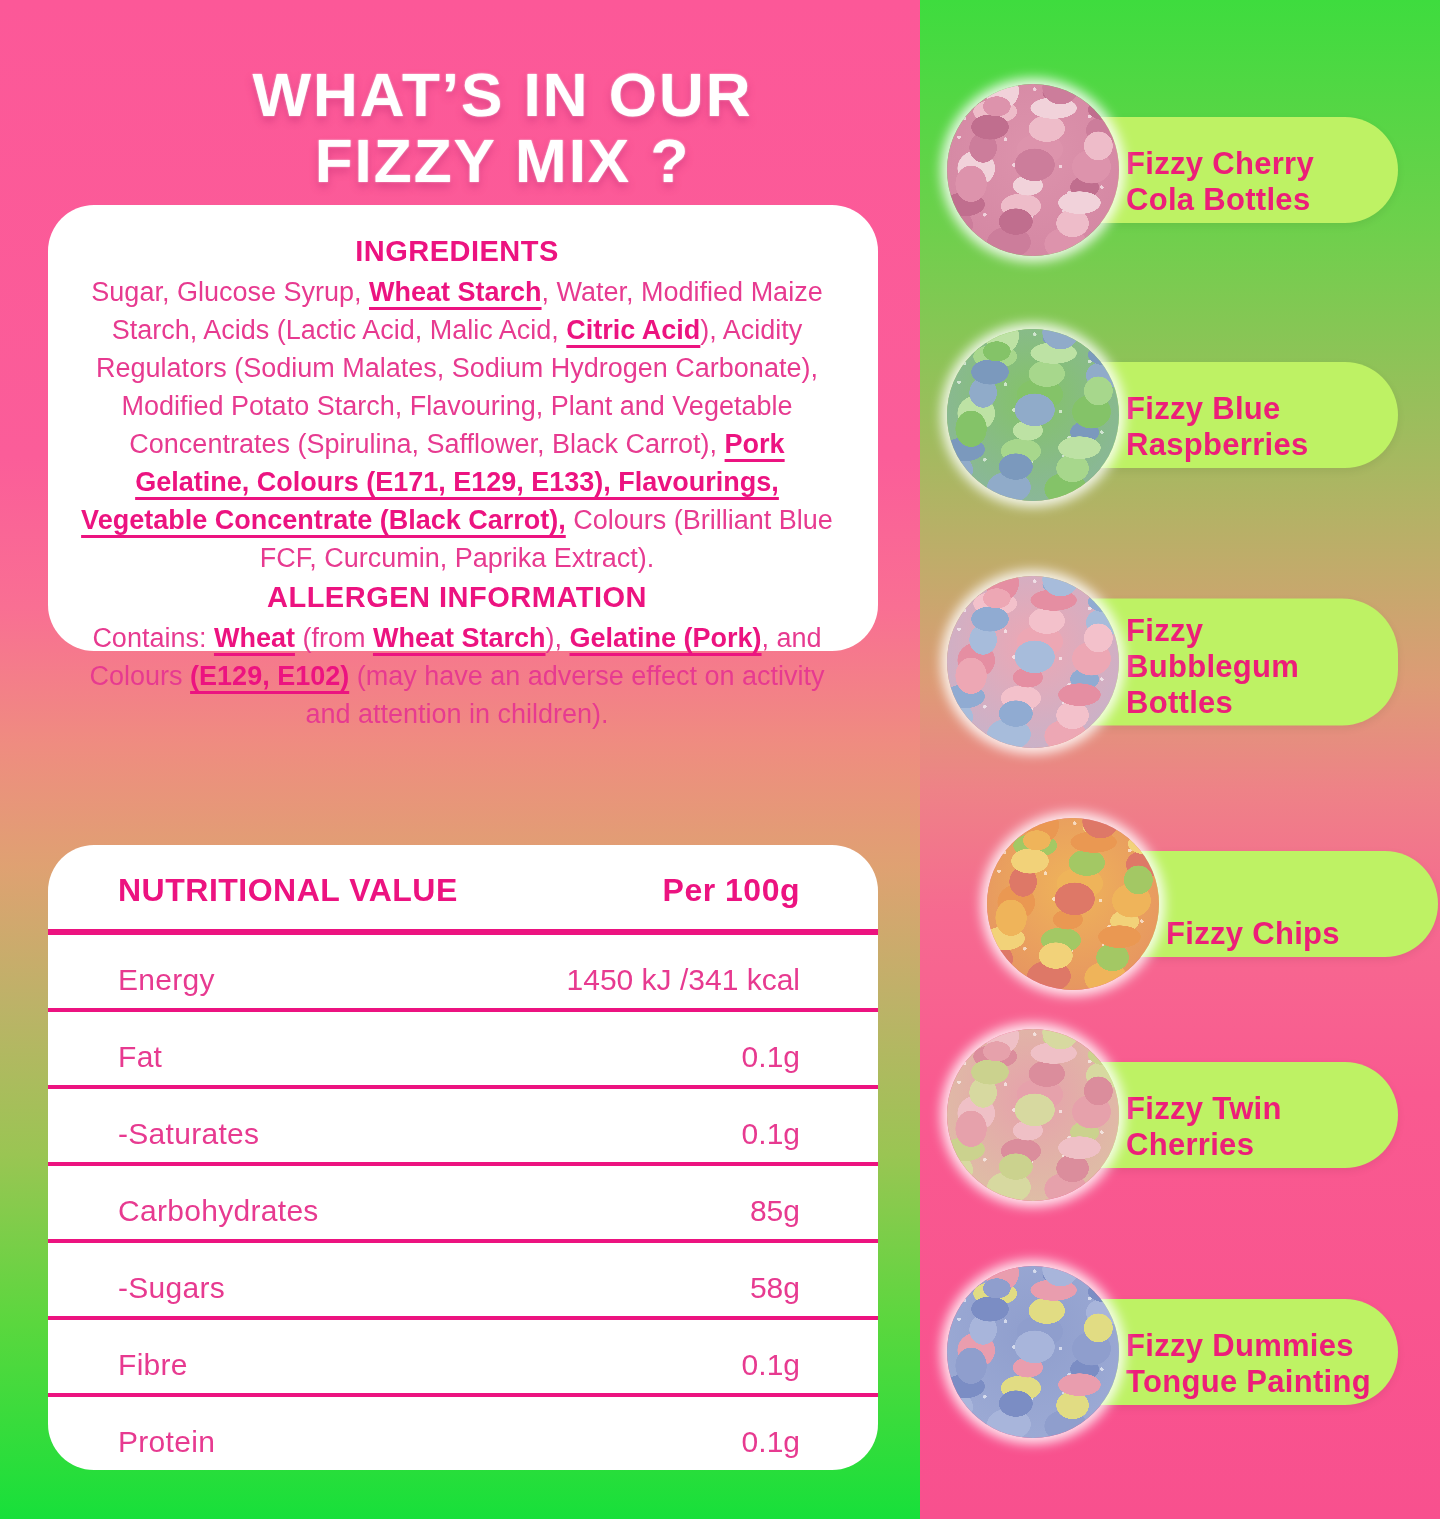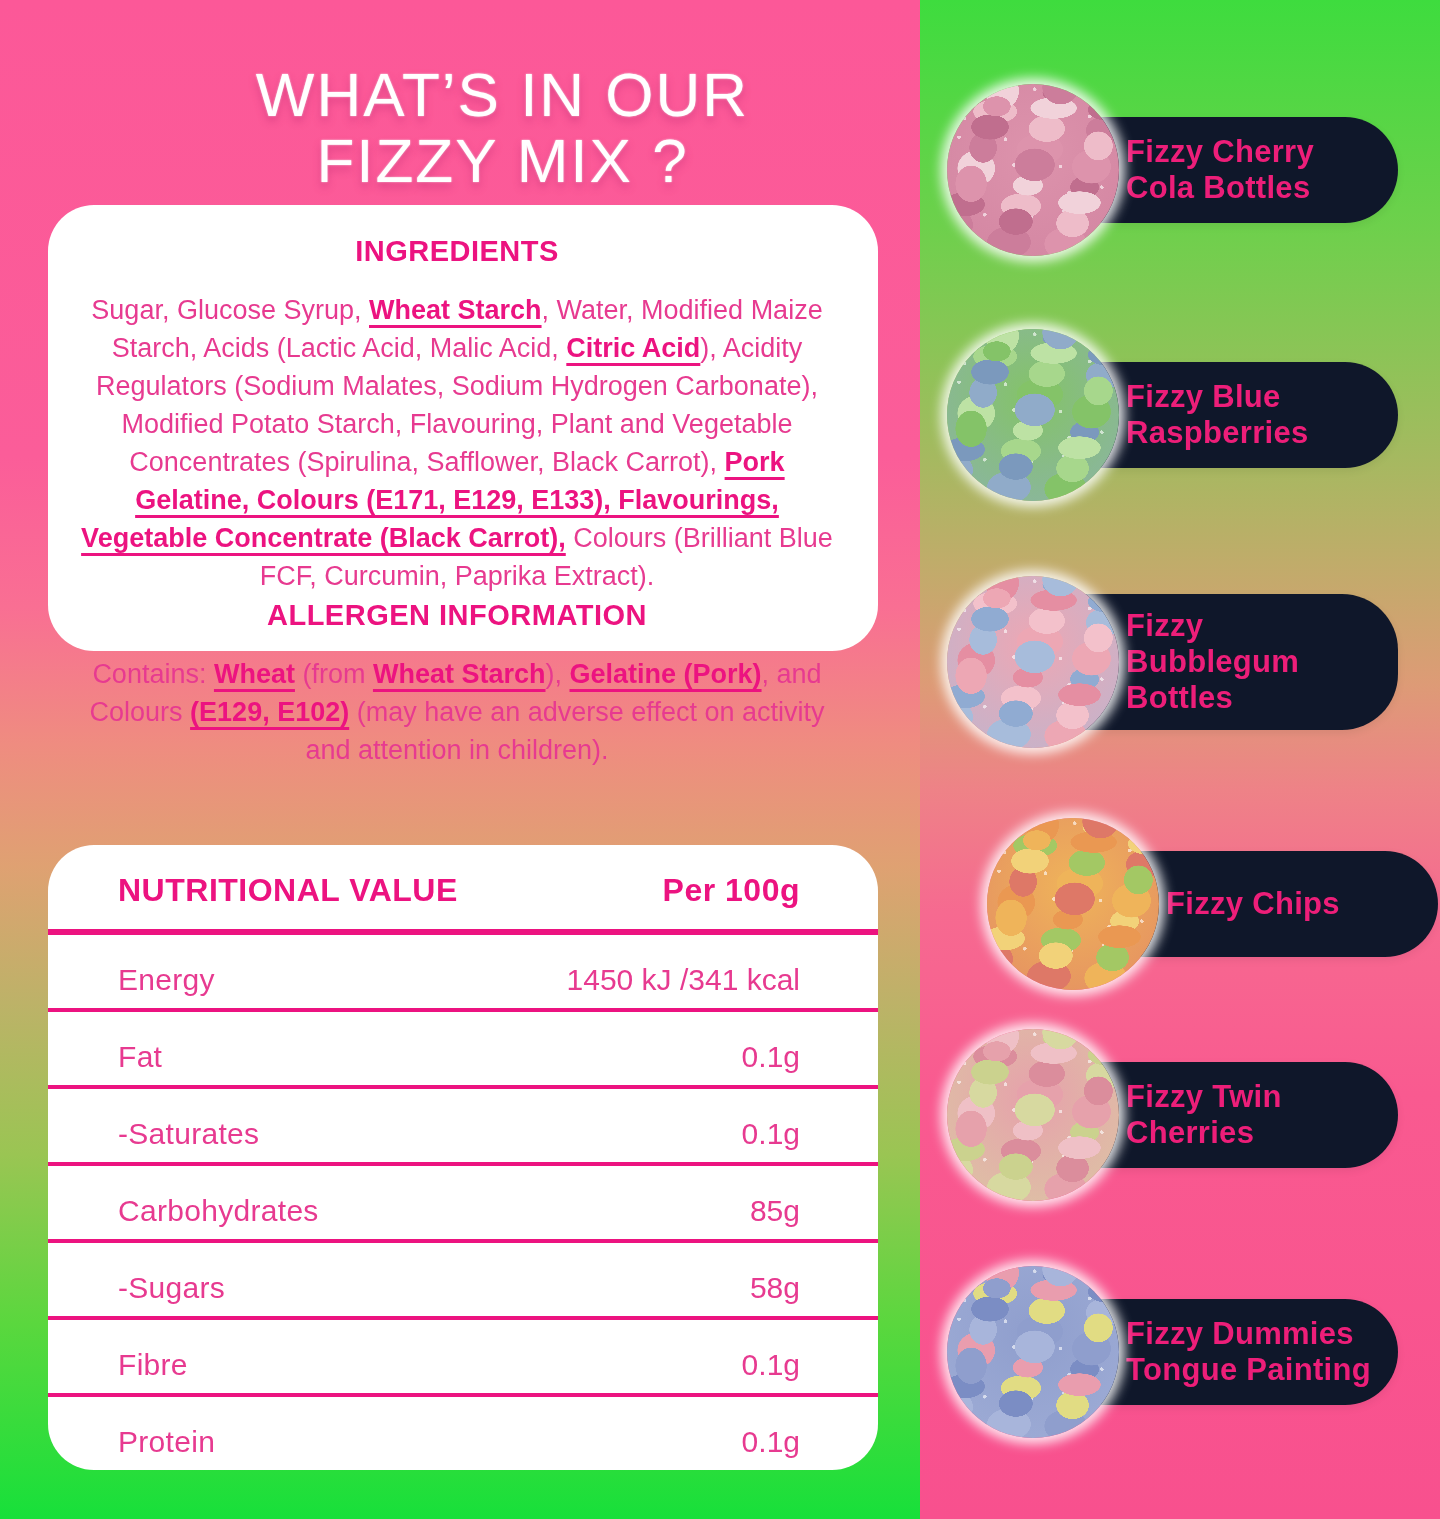--- a/index.html
+++ b/index.html
@@ -13,49 +13,49 @@
   .stage{position:absolute; left:0; top:0; width:1440px; height:1519px;}
 
   
   .bg-left{position:absolute; left:0; top:0; width:920px; height:1519px;
     background:linear-gradient(180deg,#fc5898 0%,#fb5d99 30%,#f96f93 40%,#ef8c80 49%,#dfa172 57%,#bdb268 66%,#9ac553 76%,#5bd73e 87%,#17e03a 100%);}
   .bg-right{position:absolute; left:920px; top:0; width:520px; height:1519px;
     background:linear-gradient(180deg,#3edc3e 0%,#6ed04c 15%,#9dbd5d 28%,#c0ac6a 37%,#dd9b76 45%,#ee8287 52%,#f66a90 60%,#f95a90 72%,#f8508e 100%);}
 
   
   .title{position:absolute; left:0; top:62px; width:1005px; text-align:center;
-    color:#ffffff; font-weight:400; font-size:62px; line-height:66px; letter-spacing:2px;
+    color:#ffffff; font-weight:700; font-size:62px; line-height:66px; letter-spacing:2px;
     text-shadow:0 5px 9px rgba(190,40,110,.45), 0 0 2px rgba(255,255,255,.9);}
 
   
   .panel{position:absolute; left:48px; width:830px; background:#ffffff; border-radius:46px;}
   .ingredients-panel{top:205px; height:446px; padding:26px 42px 0 30px; text-align:center;}
   .sec-heading{color:var(--accent); font-weight:bold; font-size:29px; line-height:40px; letter-spacing:.5px;}
-  .rich{color:var(--body-pink); font-size:27px; line-height:38px; margin-top:20px;}
+  .rich{color:var(--body-pink); font-size:27px; line-height:38px; margin-top:2px;}
   .rich .emph{font-weight:bold; color:var(--accent); text-decoration:underline; text-underline-offset:6px; text-decoration-thickness:2.5px;}
   .allergen-heading{}
 
   
   .nutrition-panel{top:845px; height:625px; overflow:hidden; display:flex; flex-direction:column;}
   .nhead{display:flex; justify-content:space-between; align-items:center; height:90px;
     padding:6px 78px 0 70px; border-bottom:6px solid var(--accent);
     color:var(--accent); font-weight:bold; font-size:32px; letter-spacing:.5px;}
   .nrows{flex:1; display:flex; flex-direction:column;}
   .nrow{flex:1; display:flex; justify-content:space-between; align-items:center;
     padding:16px 78px 0 70px; border-bottom:4px solid var(--accent);
     color:var(--body-pink); font-size:30px;}
   .nrow:last-child{border-bottom:none;}
   .nrow .nlabel{letter-spacing:.3px;}
 
   
   .sidebar{position:absolute; left:920px; top:0; width:520px; height:1519px;}
   .side-item{position:absolute; left:0; width:520px; height:172px;}
   .pill{position:absolute; left:110px; top:50%; transform:translateY(-50%);
-    width:368px; min-height:106px; background:#0f172a; border-radius:56px;
-    display:flex; align-items:center; padding:14px 26px 14px 96px;
+    width:368px; min-height:106px; background:#bef264; border-radius:56px;
+    display:flex; align-items:flex-end; padding:14px 26px 5px 96px;
     box-shadow:0 3px 8px rgba(0,0,0,.07);}
   .pill-label{color:var(--label-pink); font-weight:800; font-size:31px; line-height:36px; letter-spacing:.3px;}
   .photo{position:absolute; left:27px; top:0; width:172px; height:172px; border-radius:50%;
     box-shadow:0 0 12px 6px rgba(255,255,255,.85);}
 </style>
 </head>
 <body>
 
 <div class="stage">
 

